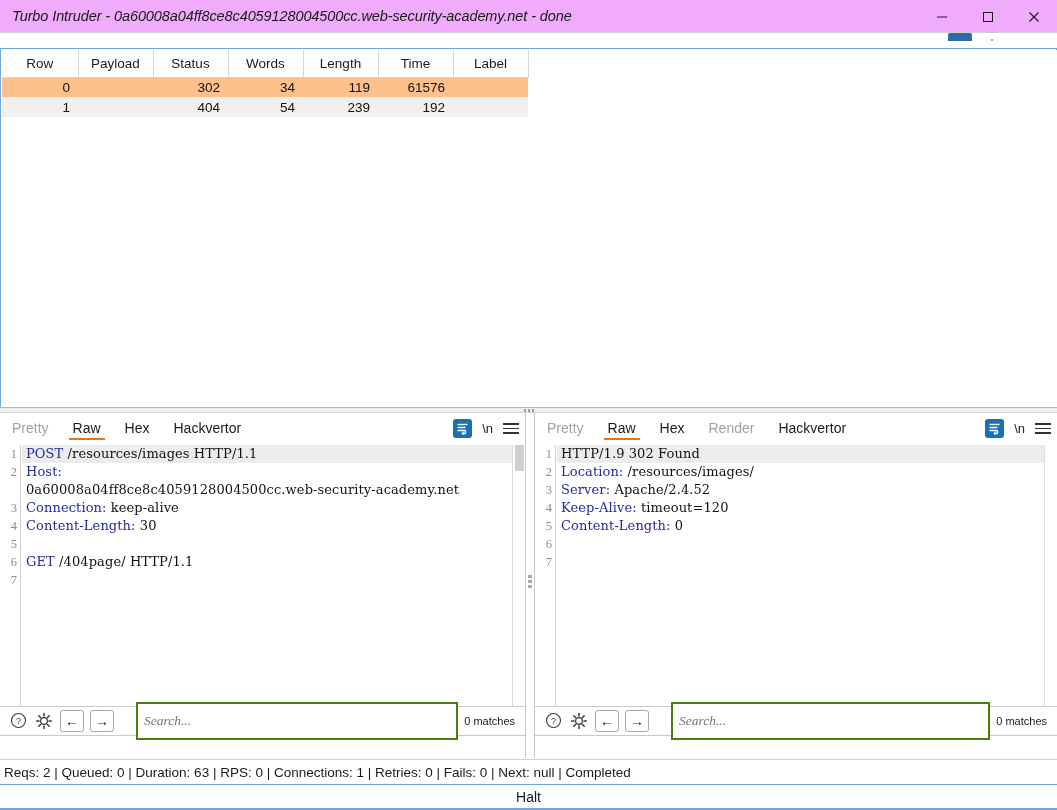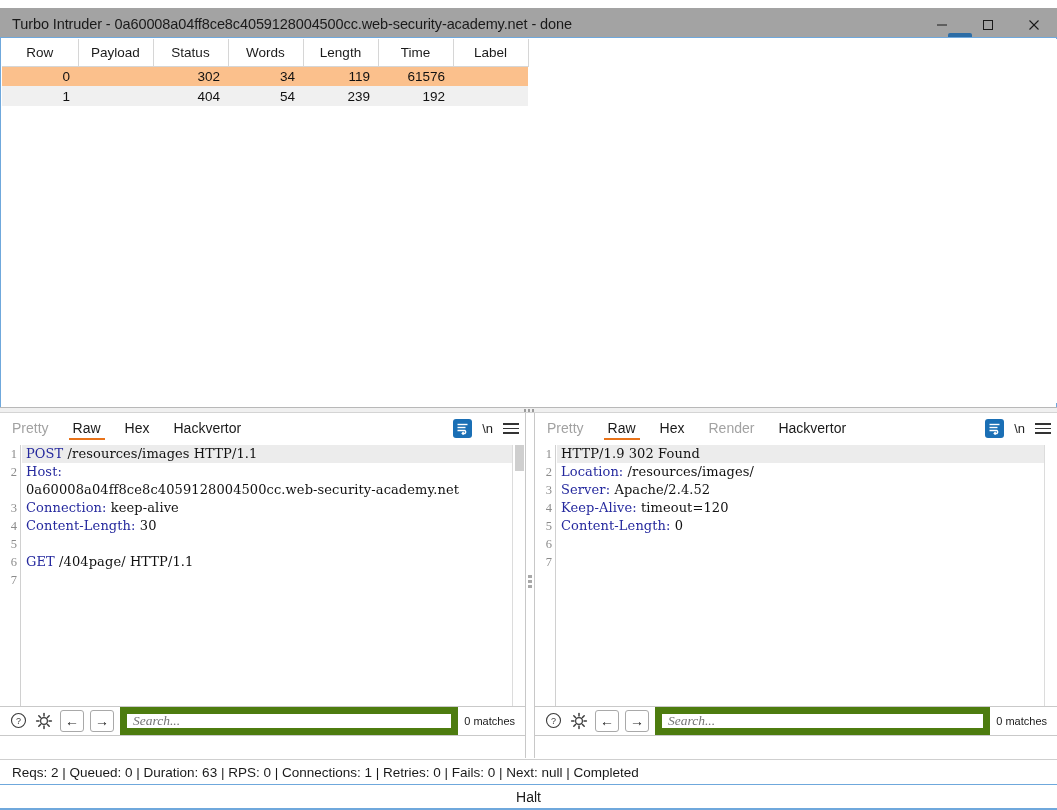--- a/index.html
+++ b/index.html
@@ -13,25 +13,25 @@
     color: #000000;
   }
   #app {
     position: relative;
     width: 1057px; height: 810px;
     background: #ffffff;
   }
 
   
   .titlebar {
-    position: absolute; left: 0; top: 8px;
+    position: absolute; left: 0; top: 0;
     width: 1057px; height: 33px;
-    background: #a3a3a3;
+    background: #f0abfc;
     border-bottom: 1px solid #cfcfcf;
-    display: flex; align-items: center;
+    display: flex; align-items: center; font-style: italic;
   }
   .titlebar-text {
     margin-left: 12px;
     font-size: 14.5px;
     color: #1a1a1a;
     white-space: nowrap;
     letter-spacing: -0.1px;
   }
   .win-controls {
     position: absolute; right: 0; top: 0;
@@ -51,21 +51,21 @@
     background: #2c6ca5;
     border-radius: 2px 2px 0 0;
   }
   .stray-dot {
     position: absolute; left: 991px; top: 39px;
     width: 2px; height: 2px; background: #9aaabb;
   }
 
   
   .content-frame {
-    position: absolute; left: 0; top: 37px;
+    position: absolute; left: 0; top: 48px;
     width: 1057px; height: 404px;
     border: 1px solid #6fa8dc;
     background: #ffffff;
   }
 
   
   .table-wrap {
     position: absolute; left: 1px; top: 1px;
     width: 1055px; height: 364px;
     background: #ffffff;
@@ -243,29 +243,30 @@
   .nav-btn {
     width: 24px; height: 22px;
     border: 1px solid #a9a9a9;
     border-radius: 3px;
     background: #ffffff;
     display: flex; align-items: center; justify-content: center;
     font-size: 14px; color: #222;
   }
   .search-input {
     flex: 1;
-    height: 28px;
-    border: 7px solid #4d7c0f;
+    height: 38px;
+    border: 2px solid #4d7c0f;
     background: #ffffff;
     padding: 0 6px;
     font-family: "Liberation Serif", serif;
     font-style: italic;
     font-size: 13.5px;
     color: #555;
     outline: none;
+    margin-left: 16px;
   }
   .matches {
     font-size: 11px;
     color: #1a1a1a;
     white-space: nowrap;
     padding-right: 2px;
   }
 
   
   .pane-bottomline {
@@ -275,21 +276,21 @@
 
   
   .statusbar {
     position: absolute; left: 0; top: 759px;
     width: 1057px; height: 25px;
     border-top: 1px solid #cfcfcf;
     display: flex; align-items: center;
     background: #ffffff;
   }
   .statusbar span {
-    margin-left: 12px;
+    margin-left: 4px;
     font-size: 13.5px;
     color: #1a1a1a;
     white-space: nowrap;
   }
 
   
   .haltbar {
     position: absolute; left: 0; top: 784px;
     width: 1057px; height: 26px;
     border: 1px solid #6fa8dc;

